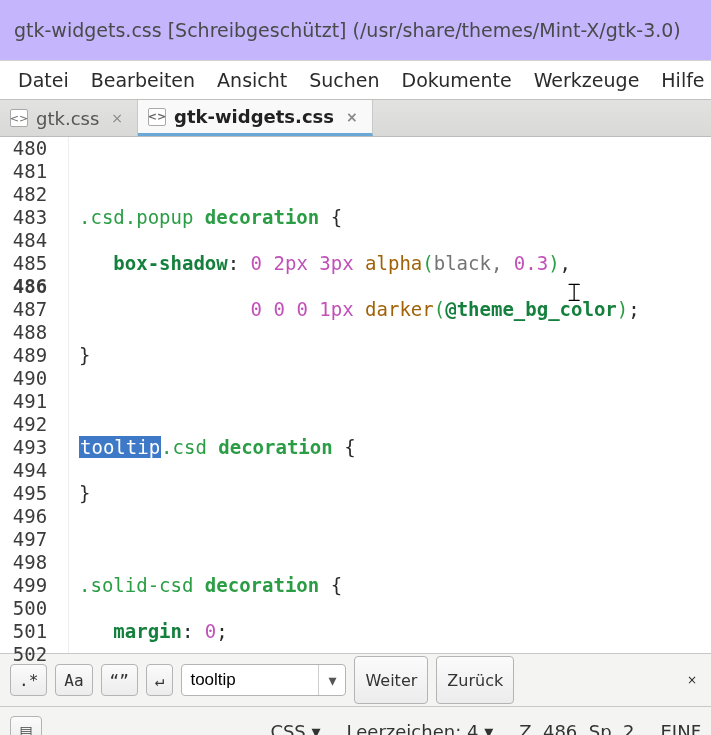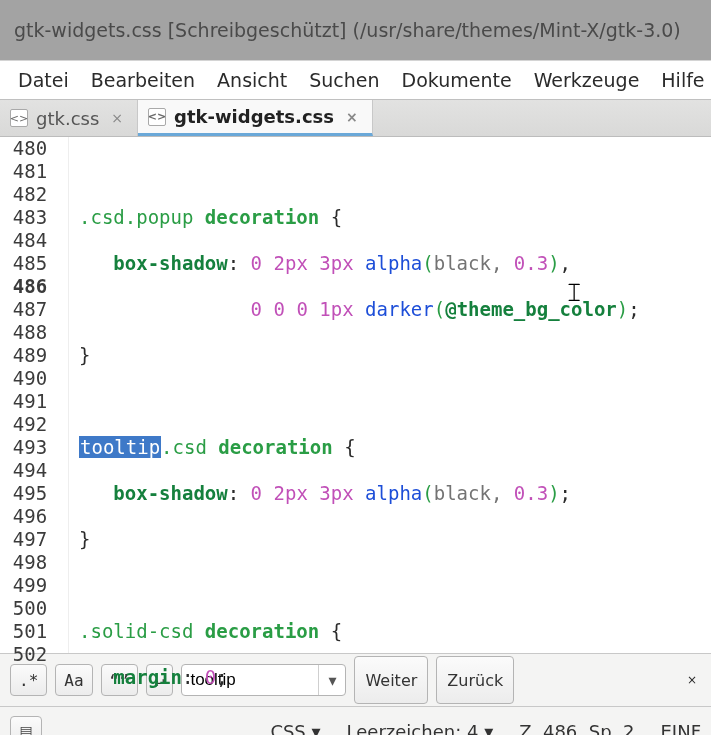--- a/index.html
+++ b/index.html
@@ -10,21 +10,21 @@
     font-family: "DejaVu Sans", sans-serif;
     background: #f7f7f7;
     color: #2b2b2b;
     overflow: hidden;
   }
   .titlebar {
     height: 60px;
     display: flex;
     align-items: center;
     padding: 0 14px;
-    background: #a3a3a3;
+    background: #c4b5fd;
     border-bottom: 1px solid #d4d4d4;
     font-size: 19px;
     color: #4a4a4a;
   }
   .menubar {
     display: flex;
     align-items: flex-end;
     gap: 22px;
     padding: 8px 18px;
     font-size: 19px;
@@ -89,21 +89,21 @@
   .code {
     flex:1;
     padding-left: 10px;
     white-space: pre;
     position: relative;
   }
   .kw  { color:#15803d; font-weight:700; }                     
   .dec { color:#2a9d45; font-weight:700; }    
   .cls { color:#2a9d45; }                     
   .num { color:#c150b8; }                     
-  .fn  { color:#1d4ed8; }                     
+  .fn  { color:#a16207; }                     
   .par { color:#2a9d45; }                     
   .pun { color:#2b2b2b; }
   .val { color:#737373; }
   .hl  { background:#3e79c8; color:#ffffff; padding:0 1px; }
   .caret-ibeam {
     position:absolute;
     font-size:26px;
     color:#000;
     font-family:serif;
   }
@@ -230,21 +230,20 @@
     <div class="ln">502</div>
   </div>
   <div class="code">
 <div>&nbsp;</div>
 <div><span class="cls">.csd.popup</span> <span class="dec">decoration</span><span class="pun"> {</span></div>
 <div>   <span class="kw">box-shadow</span><span class="pun">: </span><span class="num">0</span> <span class="num">2px</span> <span class="num">3px</span> <span class="fn">alpha</span><span class="par">(</span><span class="val">black, </span><span class="num">0.3</span><span class="par">)</span><span class="pun">,</span></div>
 <div>               <span class="num">0</span> <span class="num">0</span> <span class="num">0</span> <span class="num">1px</span> <span class="fn">darker</span><span class="par">(</span><span class="kw">@theme_bg_color</span><span class="par">)</span><span class="pun">;</span></div>
 <div><span class="pun">}</span></div>
 <div>&nbsp;</div>
 <div><span class="hl">tooltip</span><span class="cls">.csd</span> <span class="dec">decoration</span><span class="pun"> {</span></div>
-<div>   <span class="kw">box-shadow</span><span class="pun">: </span><span class="num">0</span> <span class="num">2px</span> <span class="num">3px</span> <span class="fn">alpha</span><span class="par">(</span><span class="val">black, </span><span class="num">0.3</span><span class="par">)</span><span class="pun">;</span></div>
 <div><span class="pun">}</span></div>
 <div>&nbsp;</div>
 <div><span class="cls">.solid-csd</span> <span class="dec">decoration</span><span class="pun"> {</span></div>
 <div>   <span class="kw">margin</span><span class="pun">: </span><span class="num">0</span><span class="pun">;</span></div>
 
 
 
 
 
 

